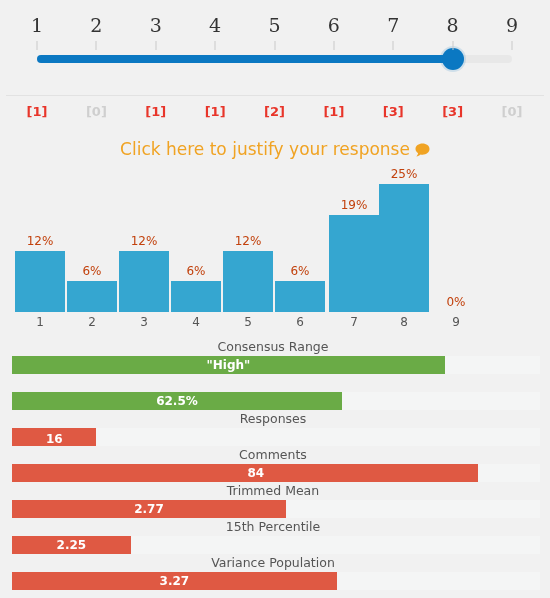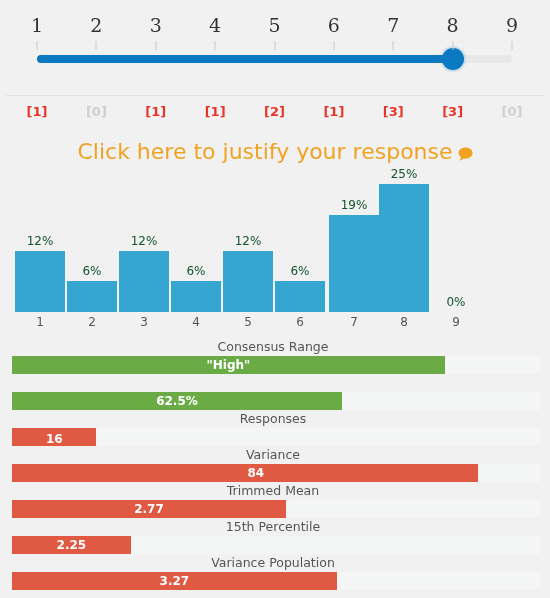--- a/index.html
+++ b/index.html
@@ -111,21 +111,21 @@
     color: #cfcfcf;
   }
 
   
   .justify-link {
     position: absolute;
     top: 139px;
     left: 0;
     right: 0;
     text-align: center;
-    font-size: 22px;
+    font-size: 17px;
     color: #f0a323;
     font-family: "DejaVu Sans", "Liberation Sans", sans-serif;
     cursor: pointer;
     white-space: nowrap;
   }
   .justify-link .bubble-icon {
     display: inline-block;
     vertical-align: -2px;
     margin-left: 5px;
   }
@@ -156,21 +156,21 @@
     left: 1px;
     right: 1px;
     background: #35a6d0;
   }
   .bar-value {
     position: absolute;
     left: 0;
     right: 0;
     text-align: center;
     font-size: 12px;
-    color: #14532d;
+    color: #c2410c;
     font-family: "DejaVu Sans", "Liberation Sans", sans-serif;
     white-space: nowrap;
   }
   .bar-cat {
     position: absolute;
     left: 0;
     right: 0;
     top: 143px;
     text-align: center;
     font-size: 12px;
@@ -346,21 +346,21 @@
     </div>
     <div class="stat-block">
       <div class="stat-label">Responses</div>
       <div class="stat-bar-track">
         <div class="stat-bar-fill red" style="width: 16%; align-items: flex-end;">
           <span class="stat-bar-text">16</span>
         </div>
       </div>
     </div>
     <div class="stat-block">
-      <div class="stat-label">Variance</div>
+      <div class="stat-label">Comments</div>
       <div class="stat-bar-track">
         <div class="stat-bar-fill red" style="width: 84%; padding-left: 22px;">
           <span class="stat-bar-text">84</span>
         </div>
       </div>
     </div>
     <div class="stat-block">
       <div class="stat-label">Trimmed Mean</div>
       <div class="stat-bar-track">
         <div class="stat-bar-fill red" style="width: 51.9%;">

